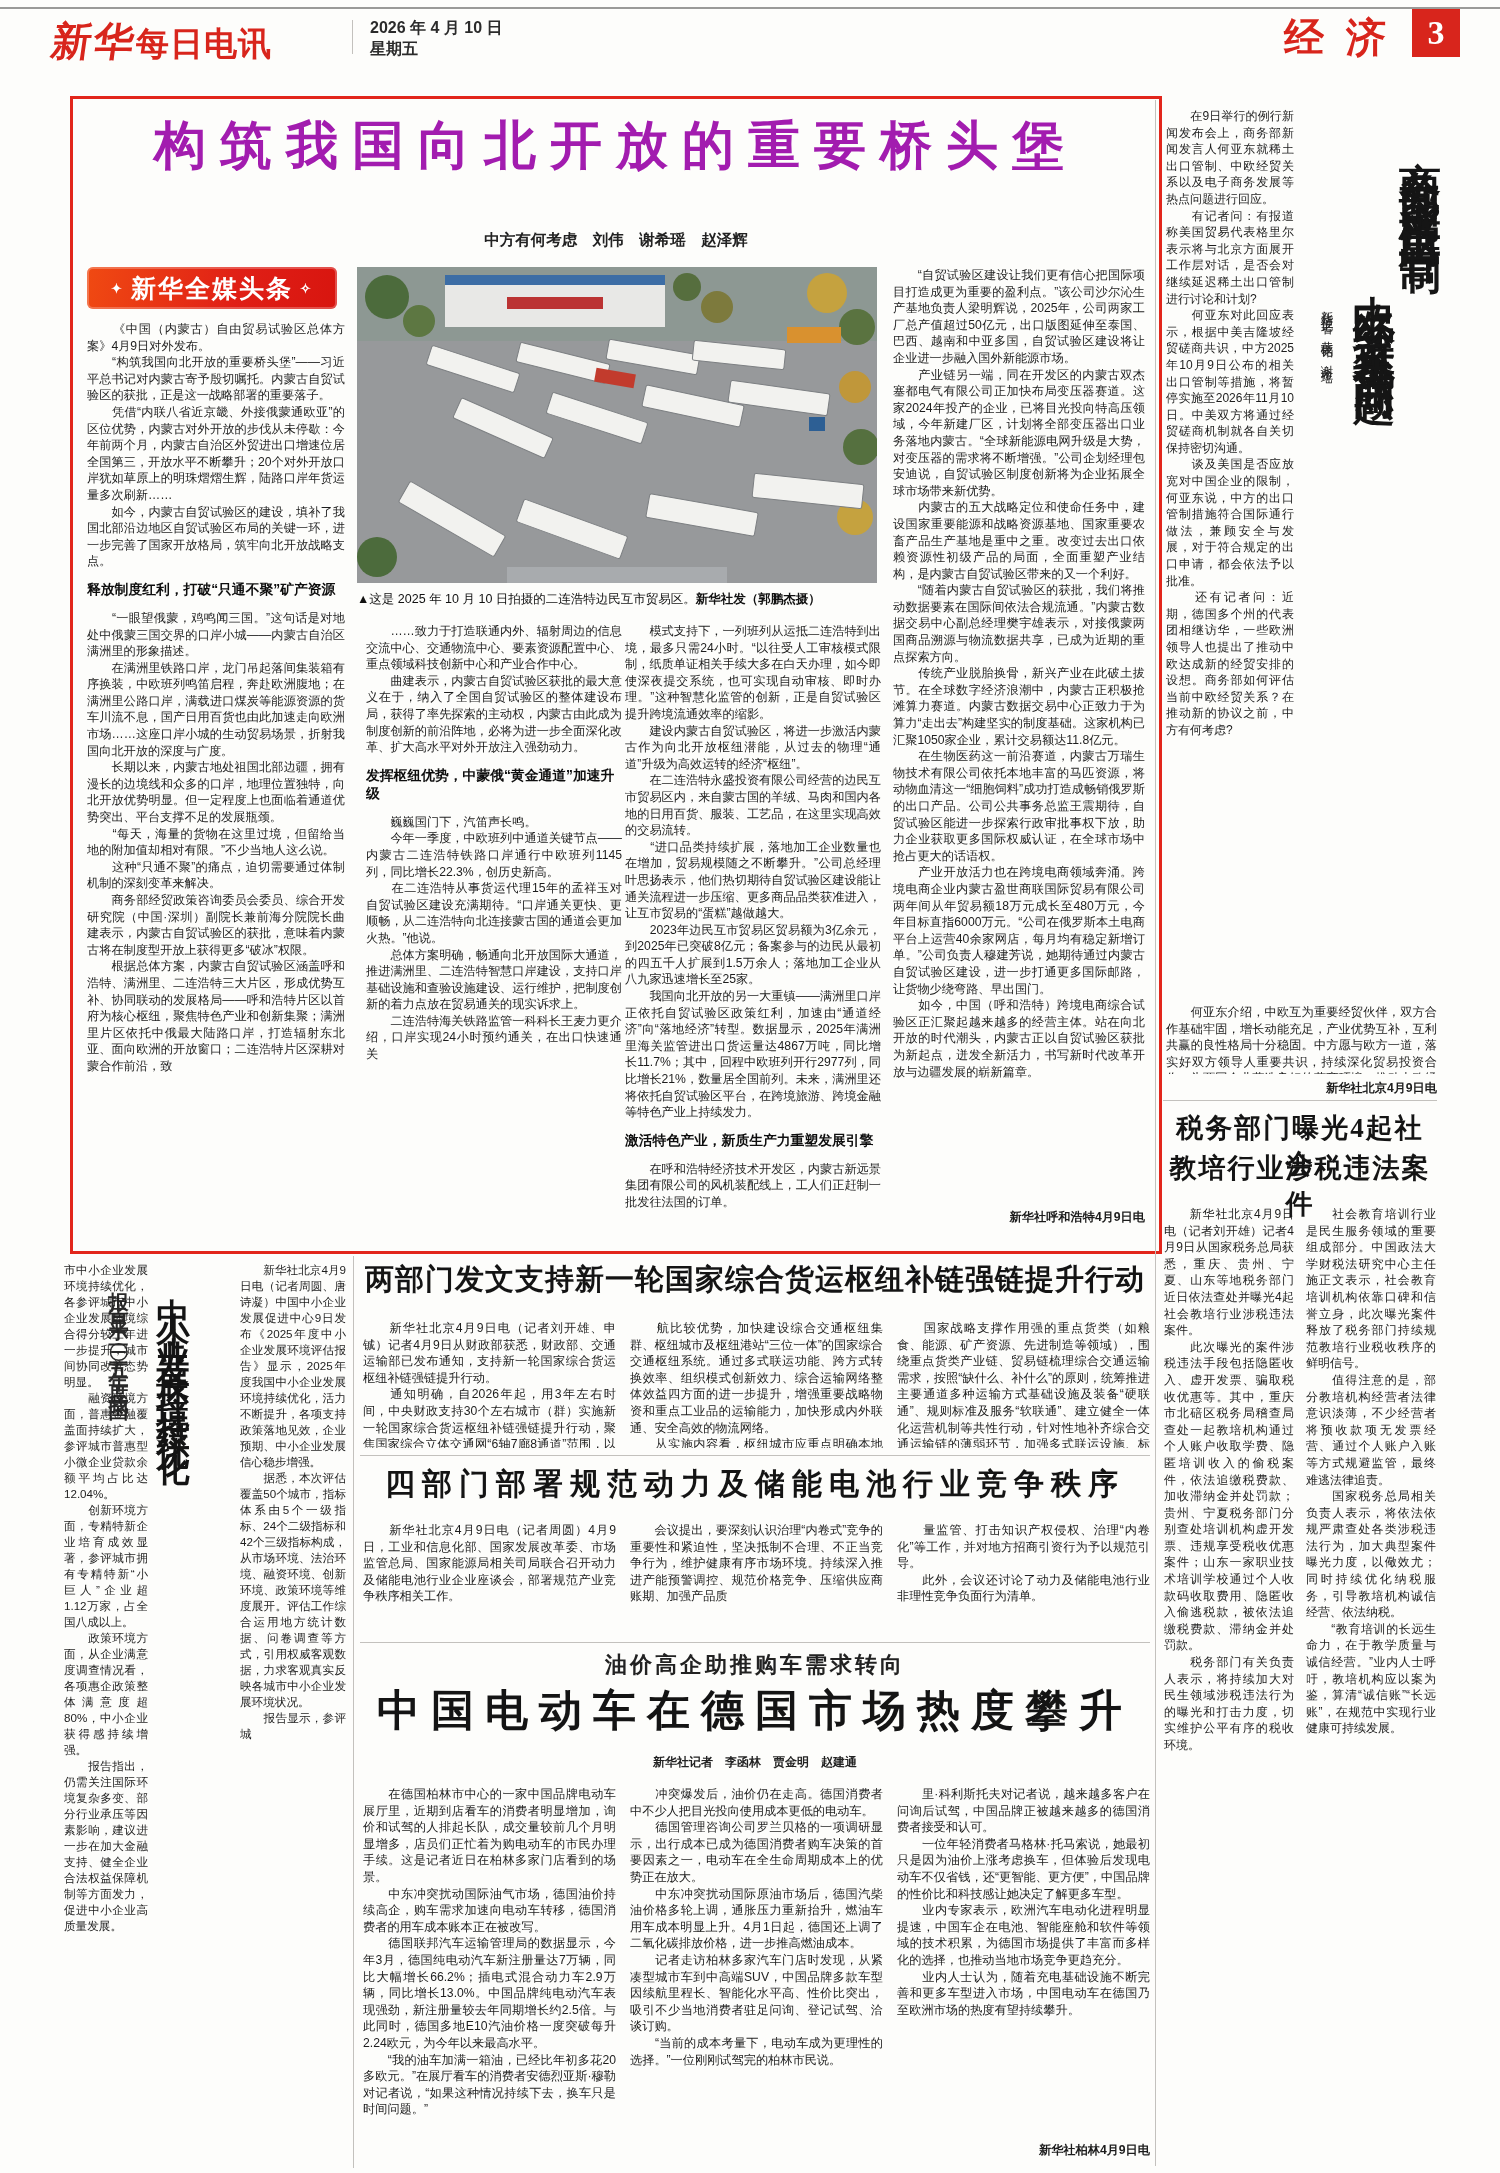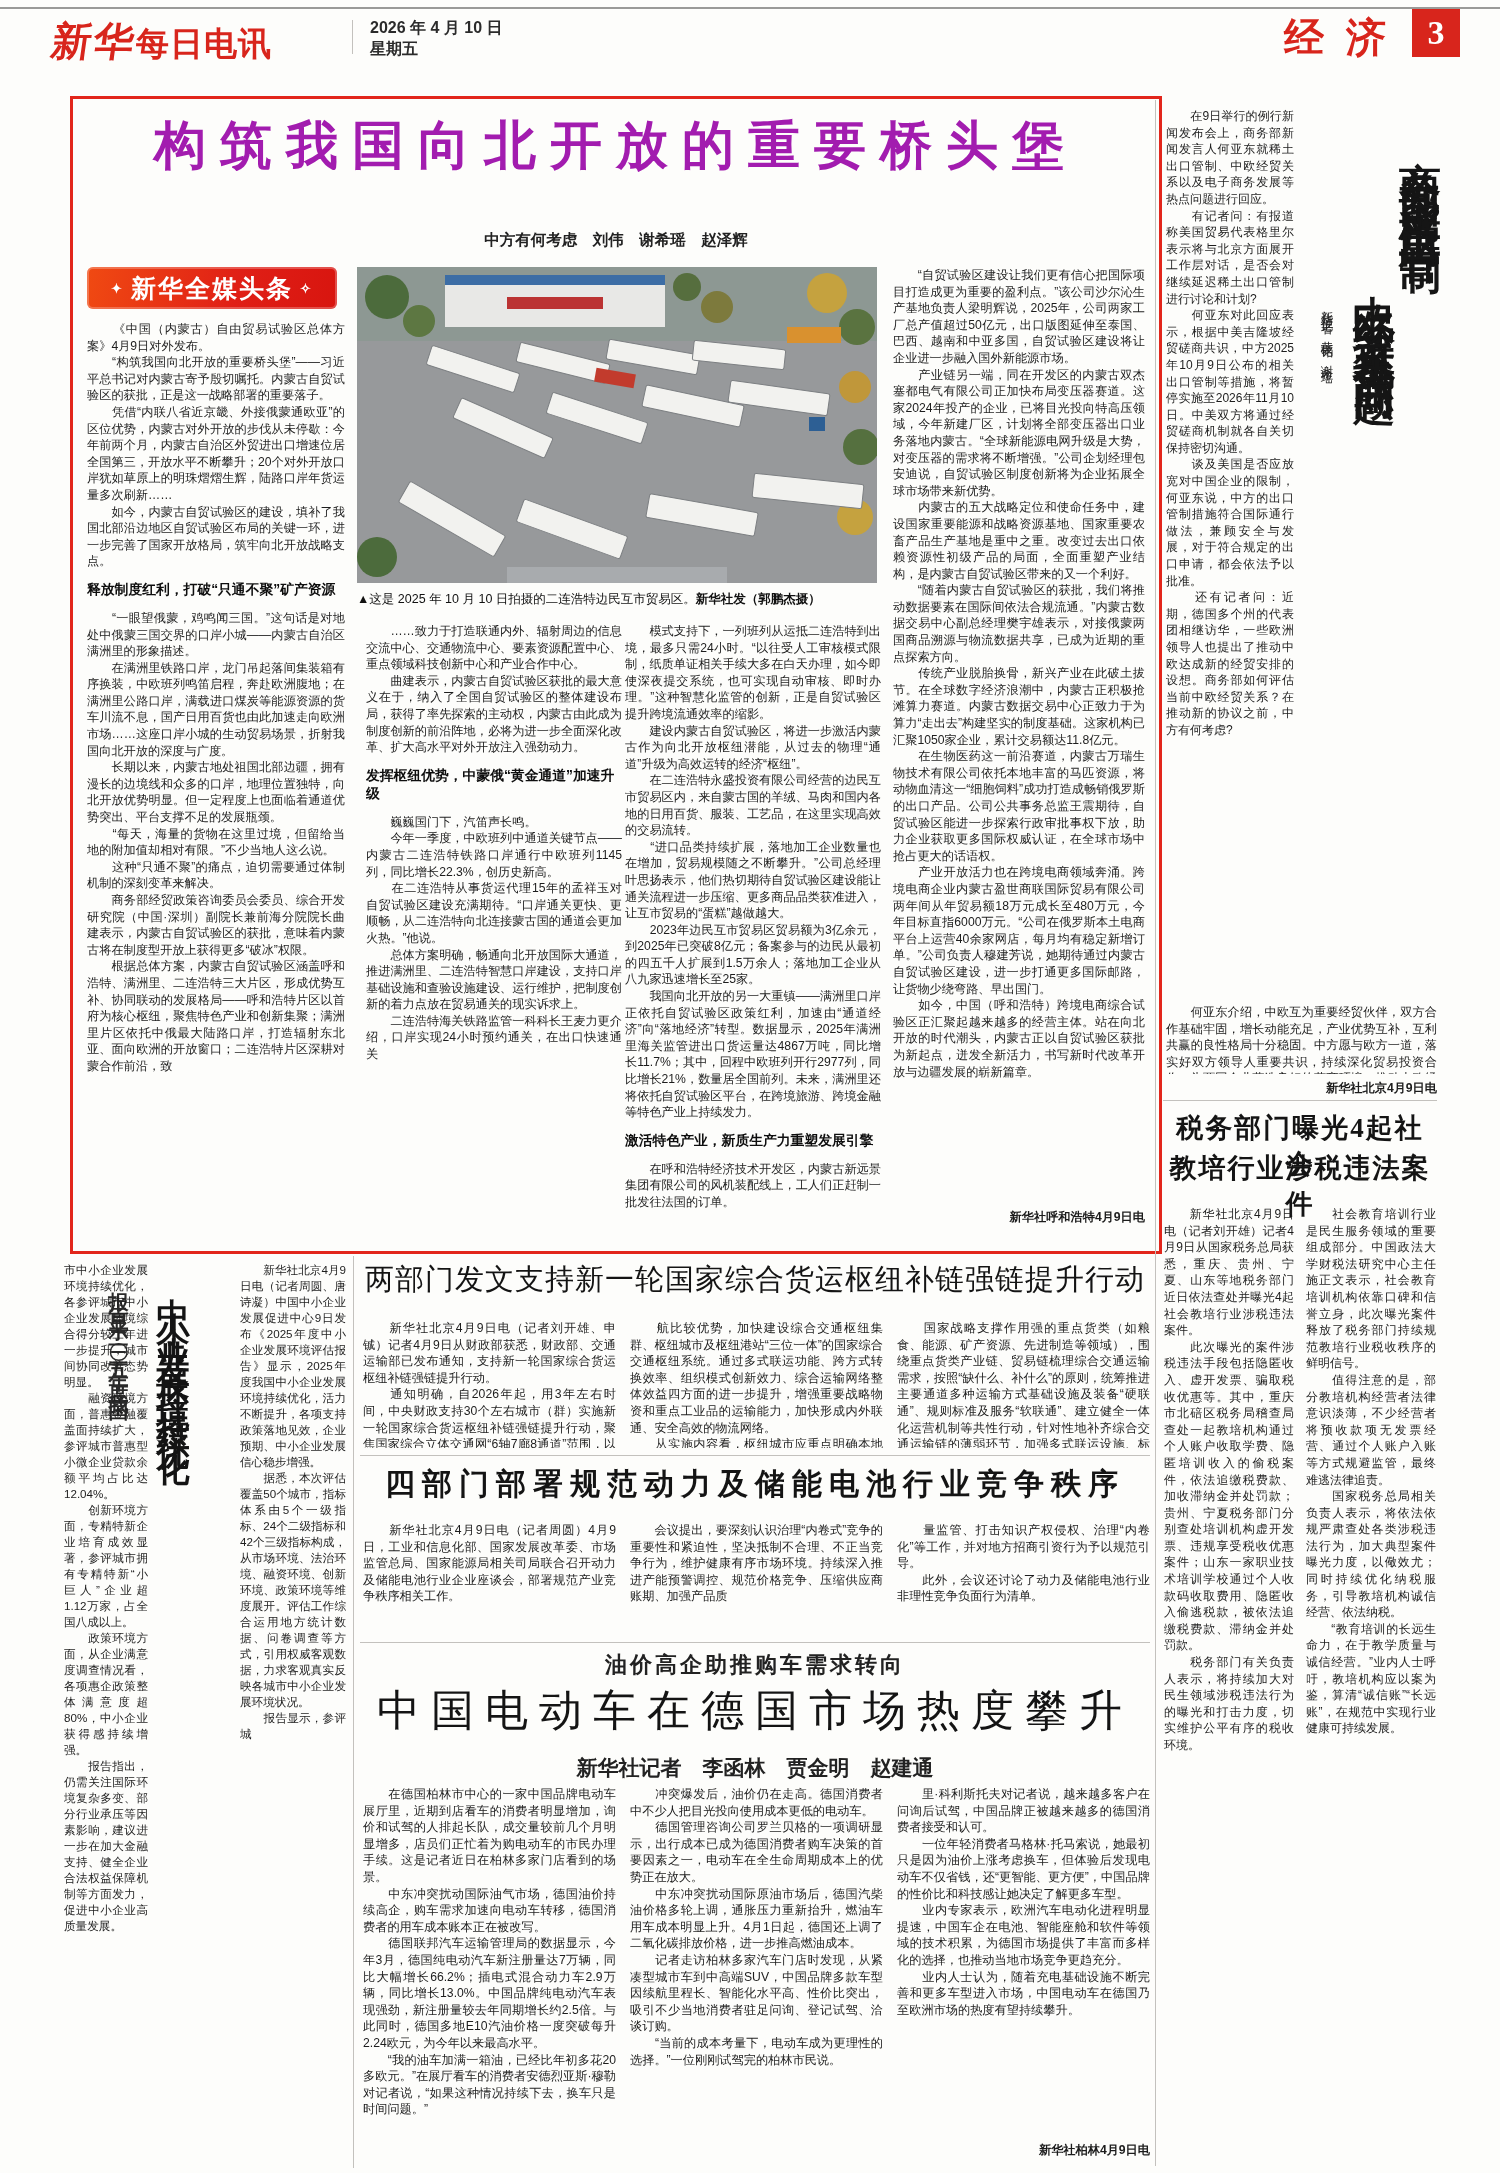--- a/index.html
+++ b/index.html
@@ -33,26 +33,26 @@
   #m-cap{left:284px;top:492px;width:520px;font-size:12.5px;line-height:17px;color:#111;}
   
   .vtext{writing-mode:vertical-rl;}
   #c-h1{left:1392px;top:128px;height:840px;font-size:42px;font-weight:900;letter-spacing:9px;color:#151515;}
   #c-h2{left:1346px;top:262px;height:820px;font-size:42px;font-weight:900;letter-spacing:9px;color:#151515;}
   #c-by{left:1318px;top:300px;height:380px;font-size:12.5px;color:#222;letter-spacing:3px;}
   
   #s-t1{left:150px;top:1272px;height:780px;font-size:33px;font-weight:900;letter-spacing:14px;color:#141414;}
   #s-t2{left:106px;top:1276px;height:640px;font-size:20px;font-weight:bold;letter-spacing:10px;color:#2a2a2a;}
   
-  .midhead{left:360px;width:790px;text-align:center;font-weight:400;color:#141414;}
+  .midhead{left:360px;width:790px;text-align:center;font-weight:700;color:#141414;}
   #hub-h{top:1260px;font-size:29px;letter-spacing:1px;}
   #bat-h{top:1464px;font-size:30px;letter-spacing:7px;font-weight:700;}
   #ev-k{top:1650px;font-size:22px;font-weight:bold;color:#222;letter-spacing:3px;left:360px;width:790px;text-align:center;}
   #ev-h{top:1682px;font-size:43px;letter-spacing:11px;}
-  #ev-by{top:1754px;left:360px;width:790px;text-align:center;font-size:21px;font-weight:bold;color:#222;}
+  #ev-by{top:1754px;left:360px;width:790px;text-align:center;font-size:12px;font-weight:bold;color:#222;}
   
   .taxh{left:1163px;width:274px;text-align:center;font-size:27px;font-weight:900;color:#141414;letter-spacing:2px;}
 </style>
 </head>
 <body>
 
 <div id="page">
 
   <div id="topline"></div>
   <div class="abs serif red" id="logo">

